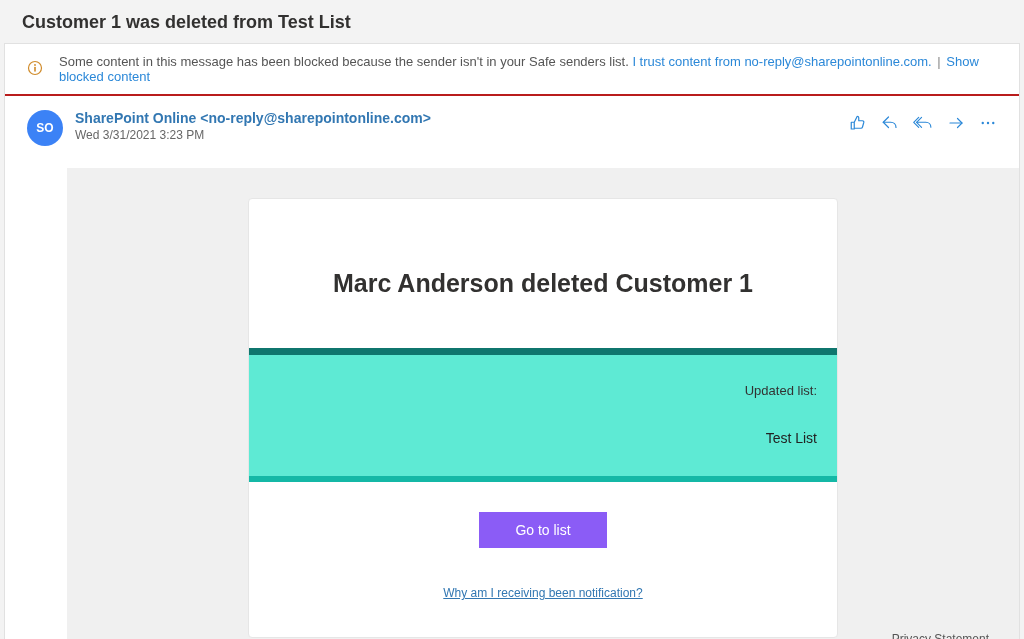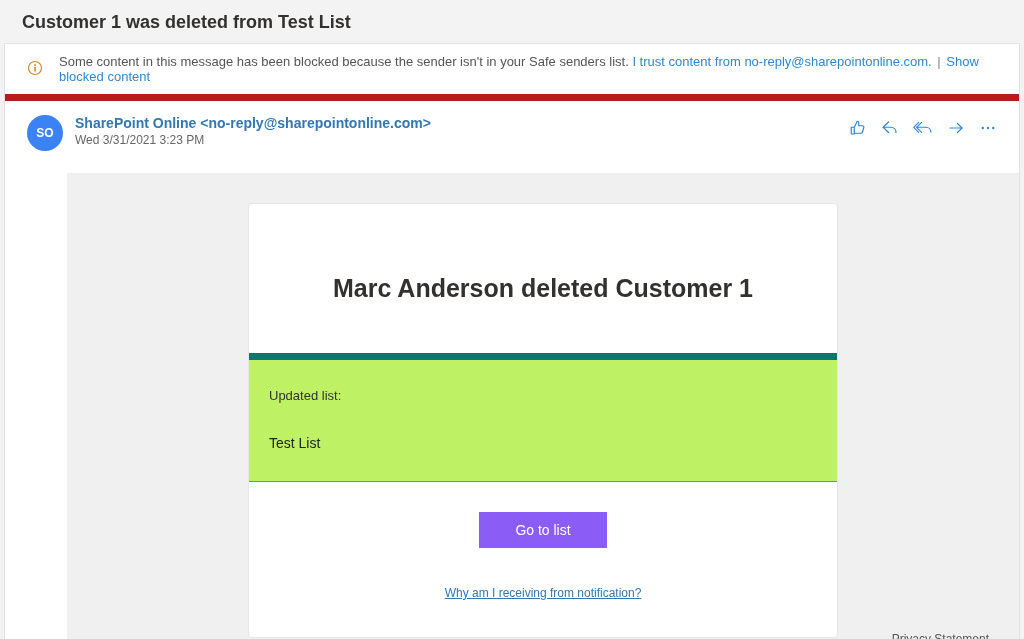--- a/index.html
+++ b/index.html
@@ -1,36 +1,36 @@
 <!DOCTYPE html>
 <html><head>
 <meta charset="utf-8">
 <style>
   * { box-sizing: border-box; }
   html, body { margin: 0; padding: 0; width: 1024px; height: 639px; font-family: 'Segoe UI', Arial, sans-serif; background: #f3f3f3; color: #222; overflow: hidden; }
   .page-title { font-size: 18px; font-weight: 600; padding: 12px 22px 10px 22px; color: #323130; }
   .message-container { background: #fff; margin: 0 4px; border: 1px solid #e1e1e1; }
-  .info-bar { display: flex; align-items: center; padding: 10px 22px; font-size: 13px; color: #555; border-bottom: 7px solid #b91c1c; }
+  .info-bar { display: flex; align-items: center; padding: 10px 22px; font-size: 13px; color: #555; border-bottom: 2px solid #b91c1c; }
   .info-icon { flex: 0 0 auto; margin-right: 16px; }
   .info-text { flex: 1; }
   .info-link { color: #2b88d8; cursor: pointer; }
   .sep { color: #888; margin: 0 2px; }
   .header-row { display: flex; align-items: flex-start; padding: 14px 22px 10px 22px; }
   .avatar { width: 36px; height: 36px; border-radius: 50%; background: #3b82f6; color: #fff; font-size: 12px; font-weight: 600; display: flex; align-items: center; justify-content: center; flex: 0 0 auto; margin-right: 12px; }
   .header-meta { flex: 1; min-width: 0; }
   .sender-line { font-size: 14px; font-weight: 600; color: #3277b2; cursor: pointer; }
   .ts-line { font-size: 12px; color: #666; margin-top: 2px; }
   .to-line { font-size: 12px; margin-top: 6px; color: #222; }
   .to-label { color: #555; margin-right: 4px; }
   .actions { display: flex; gap: 14px; align-items: center; padding-top: 4px; }
   .action-btn { cursor: pointer; color: #2b88d8; display: flex; align-items: center; }
   .body-area { background: #f0f0f0; margin: 12px 0 0 62px; padding: 30px 0 18px 0; min-height: 470px; position: relative; }
   .card { width: 590px; margin: 0 auto; background: #fff; border: 1px solid #e6e6e6; border-radius: 4px; overflow: hidden; }
   .card-title { text-align: center; font-size: 25px; font-weight: 600; color: #323130; padding: 70px 30px 50px 30px; border-bottom: 7px solid #0f766e; }
-  .card-mid { background: #bef264; text-align: left; padding: 28px 20px 30px 20px; border-bottom: 1px solid #14b8a6; }
+  .card-mid { background: #5eead4; text-align: right; padding: 28px 20px 30px 20px; border-bottom: 6px solid #14b8a6; }
   .updated-label { font-size: 13px; color: #333; margin-bottom: 32px; }
   .list-name { font-size: 14px; color: #222; font-weight: 400; }
   .card-bottom { text-align: center; padding: 30px 20px 36px 20px; }
   .goto-btn { display: inline-block; background: #8b5cf6; color: #fff; font-size: 14px; padding: 10px 36px; cursor: pointer; border: none; }
   .why-link { display: inline-block; margin-top: 38px; font-size: 12px; color: #3277b2; text-decoration: underline; cursor: pointer; }
   .privacy { position: absolute; right: 30px; bottom: 10px; font-size: 12px; color: #555; text-decoration: underline; cursor: pointer; }
 </style>
 </head>
 <body>
 
@@ -102,19 +102,19 @@
   <div class="body-area">
     <div class="card">
       <div class="card-title">Marc Anderson deleted Customer 1</div>
       <div class="card-mid">
         <div class="updated-label">Updated list:</div>
         <div class="list-name">Test List</div>
       </div>
       <div class="card-bottom">
         <button class="goto-btn">Go to list</button>
         <div>
-          <span class="why-link">Why am I receiving from notification?</span>
+          <span class="why-link">Why am I receiving been notification?</span>
         </div>
       </div>
     </div>
     <span class="privacy">Privacy Statement</span>
   </div>
 </div>
 
 </body></html>

